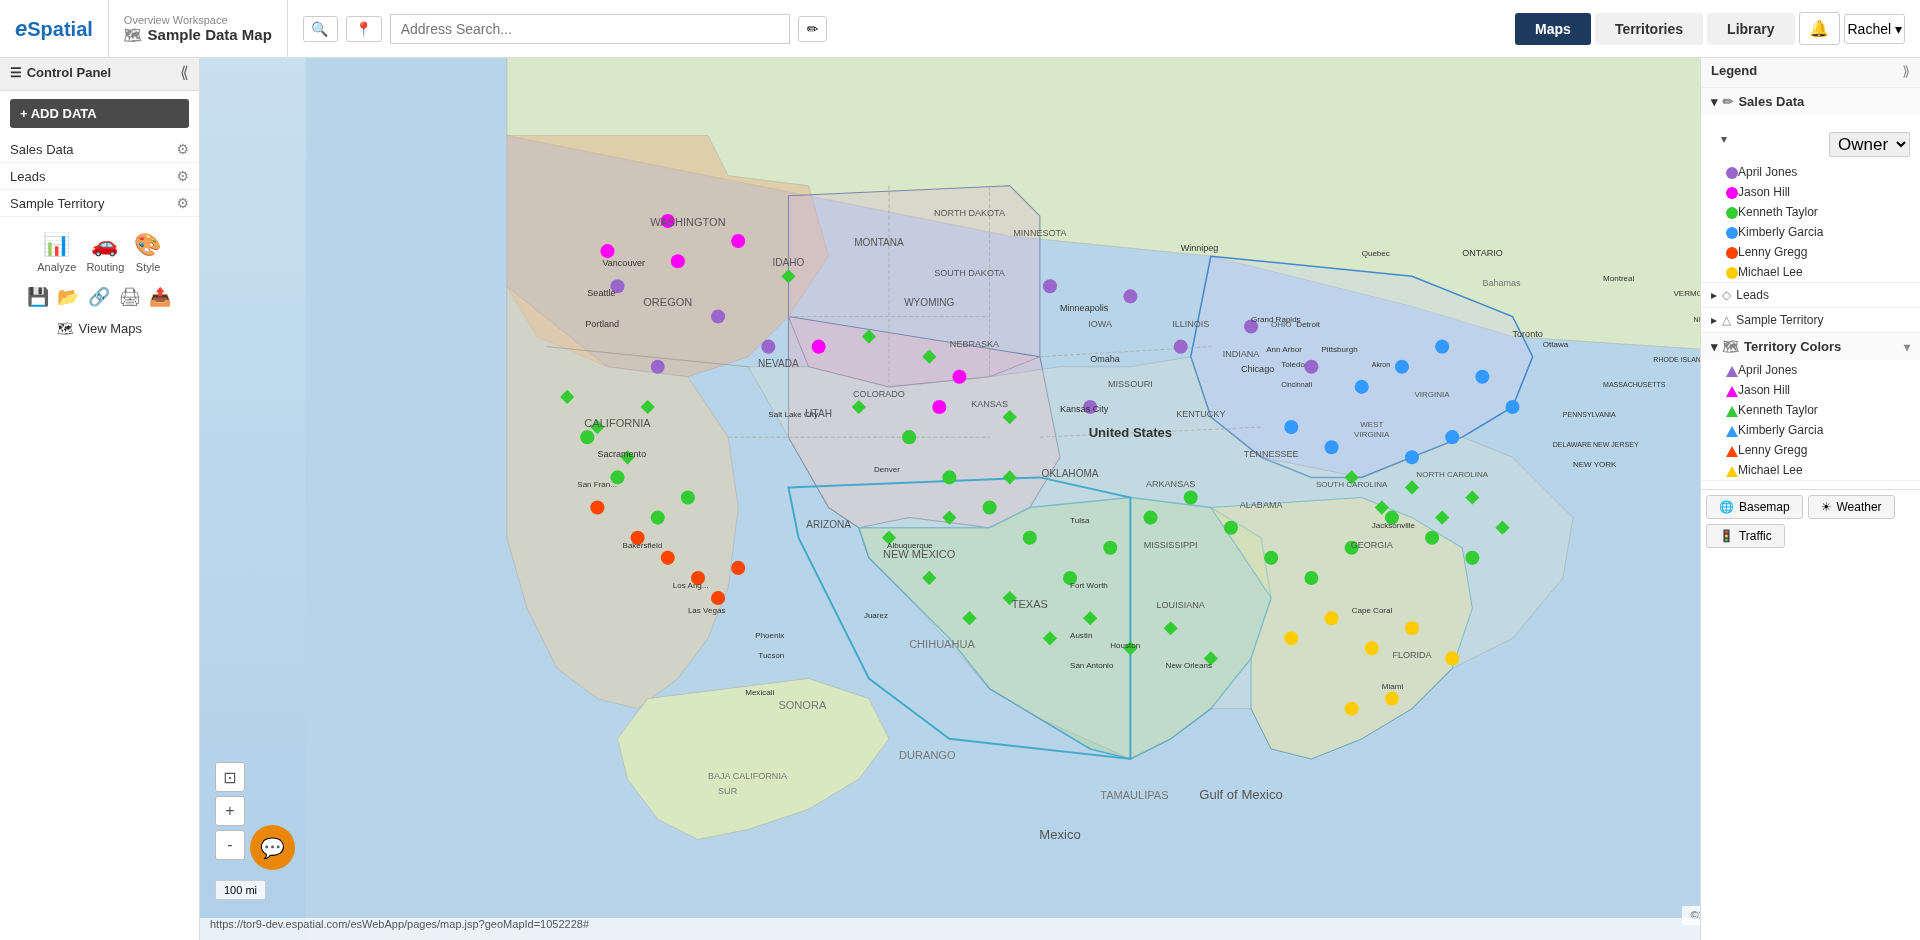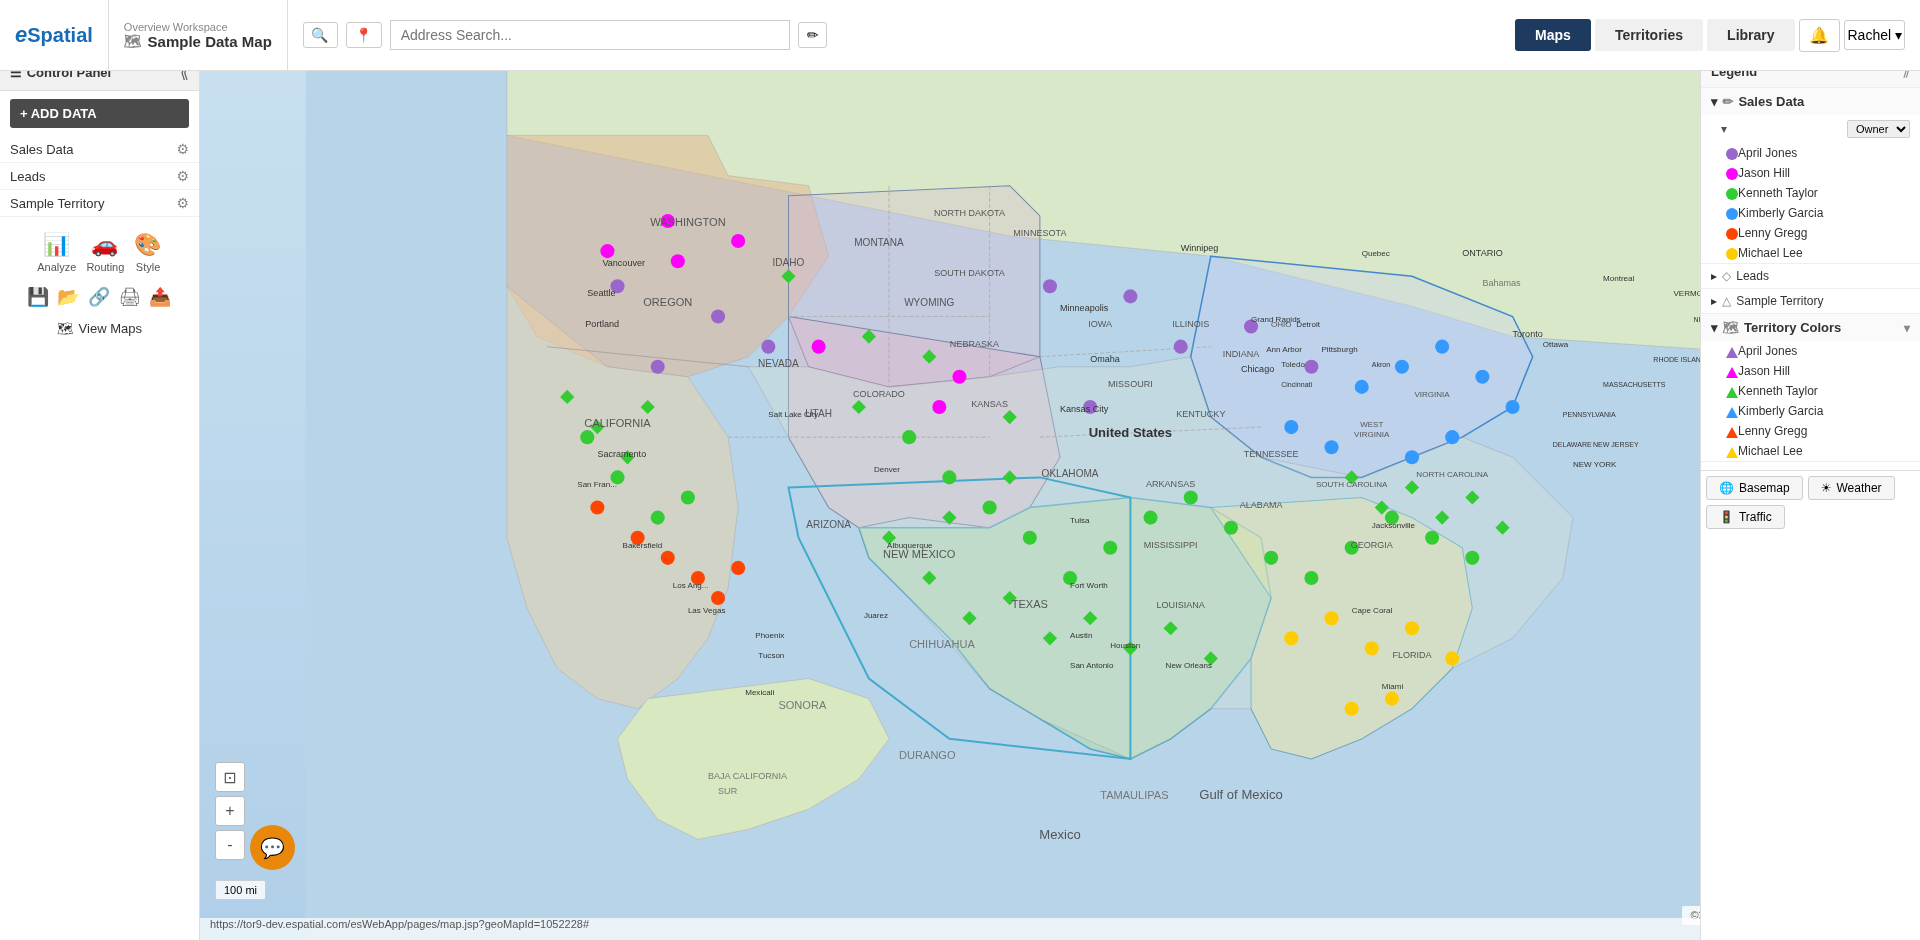--- a/index.html
+++ b/index.html
@@ -1,20 +1,20 @@
 <!DOCTYPE html>
 <html><head>
   <meta charset="utf-8">
   <style>
     * { margin: 0; padding: 0; box-sizing: border-box; }
     body { font-family: Arial, sans-serif; width: 1920px; height: 940px; overflow: hidden; background: #b8d4e8; position: relative; }
 
     
     #topnav {
-      position: absolute; top: 0; left: 0; width: 1920px; height: 71px;
+      position: absolute; top: 0; left: 0; width: 1920px; height: 58px;
       background: #fff; border-bottom: 1px solid #ddd; display: flex; align-items: center; z-index: 100;
     }
     #logo-area {
       display: flex; align-items: center; padding: 0 15px; border-right: 1px solid #ddd; height: 100%;
     }
     #logo-text {
       font-size: 22px; font-weight: bold; color: #1a6bb5;
     }
     #logo-e { color: #1a6bb5; }
     #map-title-area {
@@ -130,40 +130,40 @@
       background: none; border: none; cursor: pointer; font-size: 13px; color: #333;
       display: flex; align-items: center; gap: 5px;
     }
 
     
     #right-panel {
       position: absolute; top: 55px; right: 0; width: 220px; bottom: 0;
       background: #fff; border-left: 1px solid #ddd; z-index: 50; overflow-y: auto;
     }
     #legend-header {
-      display: flex; align-items: center; justify-content: space-between;
+      display: flex; align-items: flex-start; justify-content: space-between;
       padding: 8px 10px; border-bottom: 1px solid #eee; background: #f8f8f8;
     }
     #legend-title { font-size: 13px; font-weight: bold; color: #333; }
     #legend-collapse { background: none; border: none; cursor: pointer; font-size: 14px; color: #888; }
 
     .legend-section { border-bottom: 1px solid #eee; }
     .legend-section-header {
       display: flex; align-items: center; gap: 5px; padding: 6px 10px;
       font-size: 13px; font-weight: bold; color: #333; cursor: pointer;
       background: #fafafa;
     }
     .legend-section-header .toggle { font-size: 12px; color: #888; margin-left: auto; }
     .legend-sub-header {
       display: flex; align-items: center; gap: 5px; padding: 5px 10px 5px 20px;
       font-size: 12px; color: #555;
     }
     .legend-sub-header select {
-      font-size: 11px; border: 1px solid #ccc; border-radius: 2px; padding: 1px 4px;
-      margin-left: auto; max-width: 100px;
+      font-size: 17px; border: 1px solid #ccc; border-radius: 2px; padding: 1px 4px;
+      margin-left: auto; max-width: 100px; margin-top: 12px;
     }
     .legend-item {
       display: flex; align-items: flex-end; padding: 3px 10px 3px 25px;
       font-size: 12px; color: #333;
     }
     .legend-dot {
       width: 12px; height: 12px; border-radius: 50%; flex-shrink: 0;
     }
     .legend-triangle {
       width: 0; height: 0; flex-shrink: 0;

